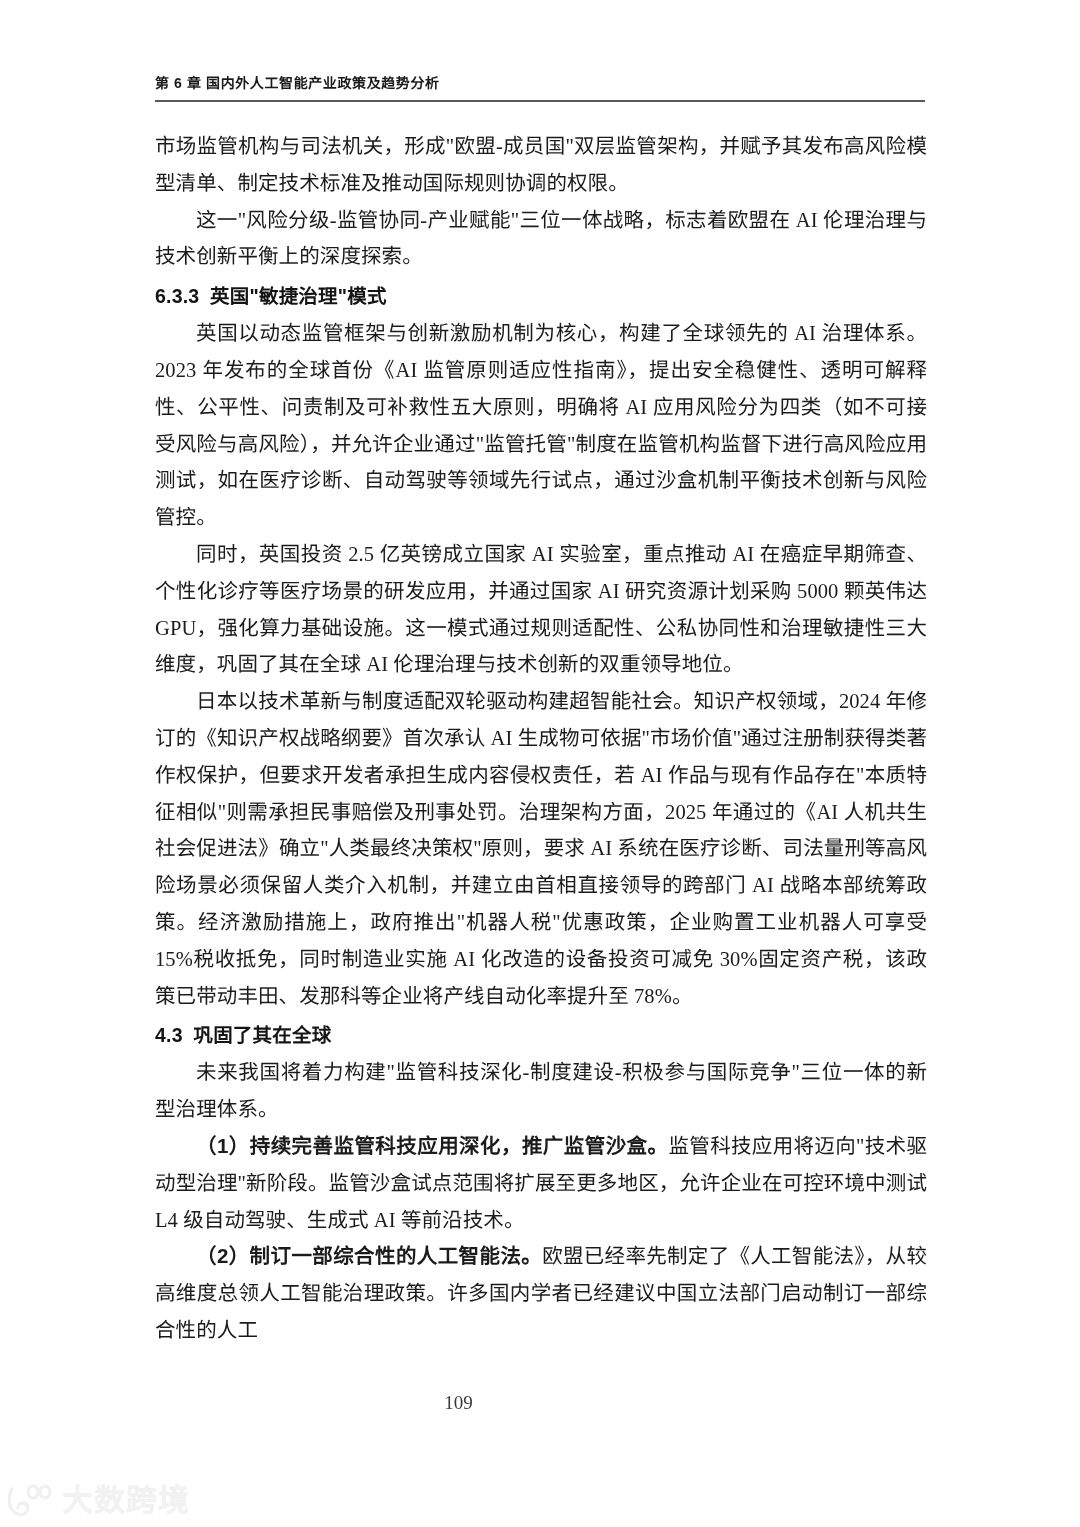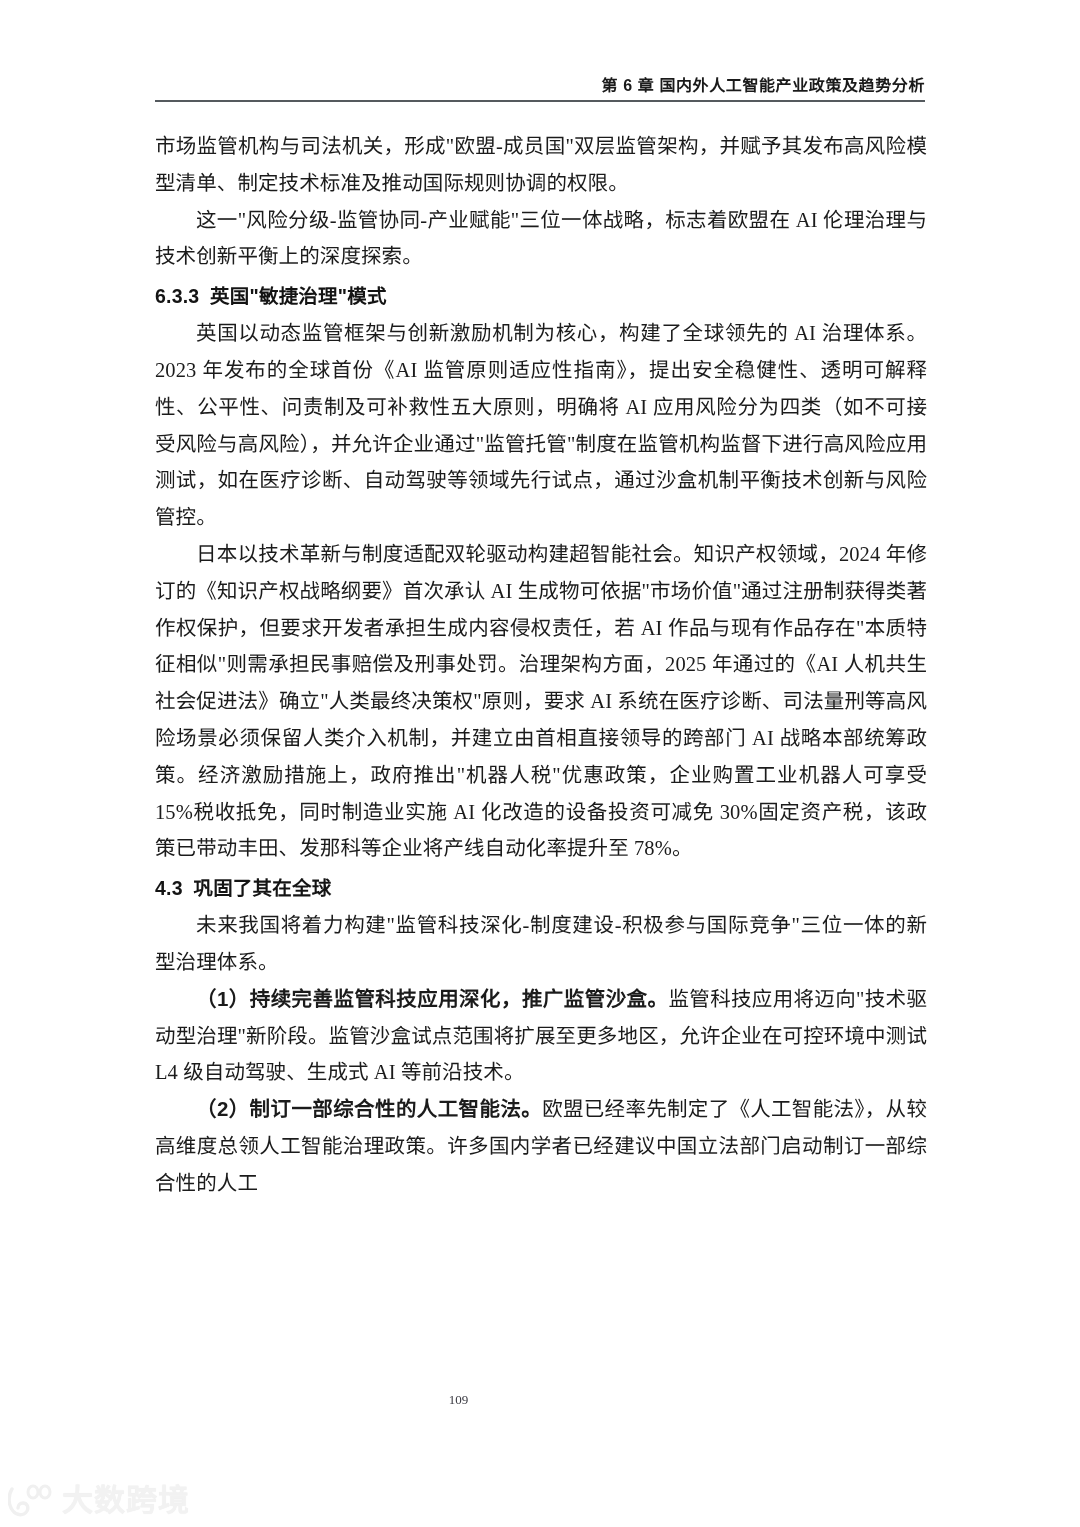--- a/index.html
+++ b/index.html
@@ -23,24 +23,24 @@
     inset: 0;
     background: #fff;
   }
 
   
   .running-header {
     position: absolute;
     left: 155px;
     top: 72px;
     width: 770px;
-    text-align: right;
+    text-align: left;
     font-family: "Liberation Sans", "DejaVu Sans", sans-serif;
     font-weight: bold;
-    font-size: 16px;
+    font-size: 14px;
     letter-spacing: 0.6px;
     color: #1a1a1a;
   }
   .header-rule {
     position: absolute;
     left: 155px;
     top: 100px;
     width: 770px;
     height: 2px;
     background: #555a5e;
@@ -87,21 +87,21 @@
     letter-spacing: 0.2px;
   }
 
   
   .folio {
     position: absolute;
     left: 0;
     top: 1392px;
     width: 917px;
     text-align: center;
-    font-size: 13px;
+    font-size: 19px;
     color: #3a3a42;
     font-family: "Liberation Serif", "DejaVu Serif", serif;
   }
 
   
   .watermark {
     position: absolute;
     left: 8px;
     top: 1483px;
     display: flex;
@@ -139,20 +139,21 @@
 
 
     <p class="para indent">这一"风险分级-监管协同-产业赋能"三位一体战略，标志着欧盟在 AI 伦理治理与技术创新平衡上的深度探索。</p>
 
     <h3 class="sec-head">
       <span class="num">6.3.3</span><span>英国"敏捷治理"模式</span>
     </h3>
 
     <p class="para indent">英国以动态监管框架与创新激励机制为核心，构建了全球领先的 AI 治理体系。2023 年发布的全球首份《AI 监管原则适应性指南》，提出安全稳健性、透明可解释性、公平性、问责制及可补救性五大原则，明确将 AI 应用风险分为四类（如不可接受风险与高风险），并允许企业通过"监管托管"制度在监管机构监督下进行高风险应用测试，如在医疗诊断、自动驾驶等领域先行试点，通过沙盒机制平衡技术创新与风险管控。</p>
 
+    <p class="para indent">同时，英国投资 2.5 亿英镑成立国家 AI 实验室，重点推动 AI 在癌症早期筛查、个性化诊疗等医疗场景的研发应用，并通过国家 AI 研究资源计划采购 5000 颗英伟达 GPU，强化算力基础设施。这一模式通过规则适配性、公私协同性和治理敏捷性三大维度，巩固了其在全球 AI 伦理治理与技术创新的双重领导地位。</p>
 
 
     <p class="para indent">日本以技术革新与制度适配双轮驱动构建超智能社会。知识产权领域，2024 年修订的《知识产权战略纲要》首次承认 AI 生成物可依据"市场价值"通过注册制获得类著作权保护，但要求开发者承担生成内容侵权责任，若 AI 作品与现有作品存在"本质特征相似"则需承担民事赔偿及刑事处罚。治理架构方面，2025 年通过的《AI 人机共生社会促进法》确立"人类最终决策权"原则，要求 AI 系统在医疗诊断、司法量刑等高风险场景必须保留人类介入机制，并建立由首相直接领导的跨部门 AI 战略本部统筹政策。经济激励措施上，政府推出"机器人税"优惠政策，企业购置工业机器人可享受 15%税收抵免，同时制造业实施 AI 化改造的设备投资可减免 30%固定资产税，该政策已带动丰田、发那科等企业将产线自动化率提升至 78%。</p>
 
     <h3 class="sec-head">
       <span class="num">4.3</span><span>巩固了其在全球</span>
     </h3>
 
     <p class="para indent">未来我国将着力构建"监管科技深化-制度建设-积极参与国际竞争"三位一体的新型治理体系。</p>
 

